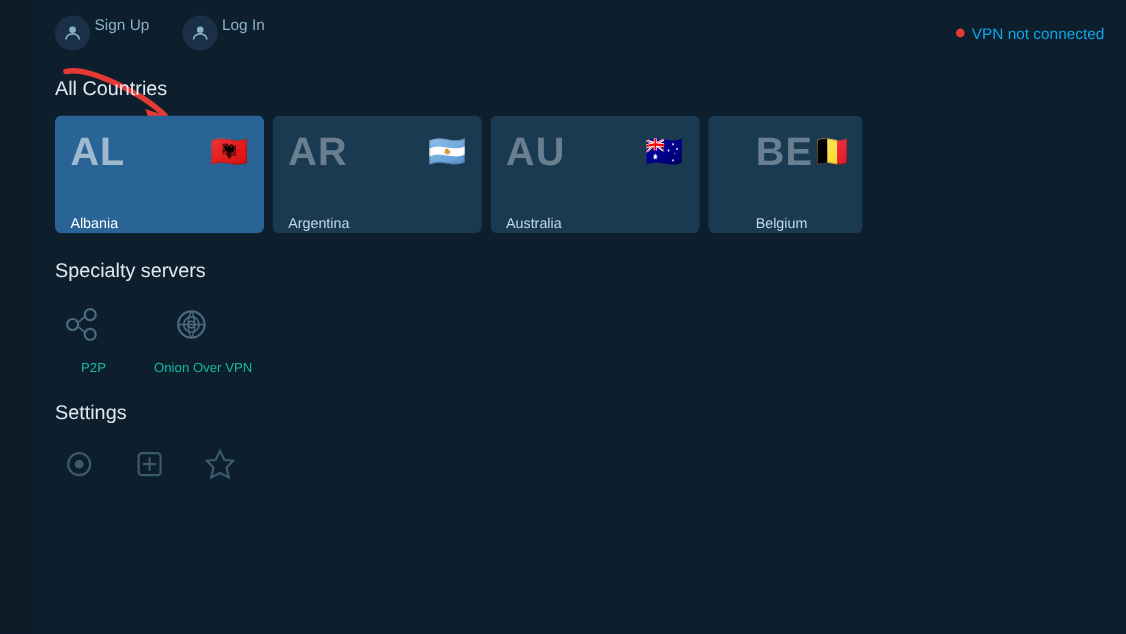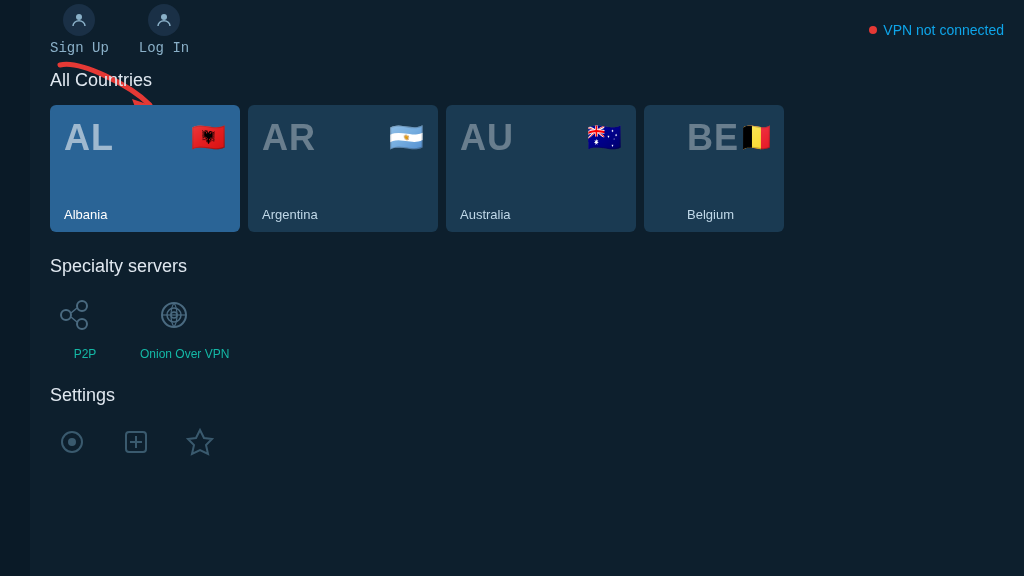--- a/index.html
+++ b/index.html
@@ -42,24 +42,22 @@
       display: flex;
       gap: 30px;
       align-items: center;
     }
 
     .top-bar-btn {
       color: #8ab0c8;
       font-size: 14px;
       cursor: pointer;
       display: flex;
-      flex-direction: column;
-      align-items: center;
+      flex-direction: row;
       gap: 4px;
-      font-family: Liberation Mono, monospace;
     }
 
     .top-bar-btn .icon-circle {
       width: 32px;
       height: 32px;
       border-radius: 50%;
       background-color: #1a3046;
       display: flex;
       align-items: center;
       justify-content: center;
@@ -118,21 +116,21 @@
       gap: 8px;
       margin-bottom: 24px;
       overflow: hidden;
     }
 
     .country-card {
       background-color: #1a3a52;
       border-radius: 6px;
       width: 190px;
       min-width: 190px;
-      height: 127px;
+      height: 107px;
       display: flex;
       flex-direction: column;
       justify-content: space-between;
       padding: 12px 14px 10px 14px;
       cursor: pointer;
       position: relative;
       overflow: hidden;
     }
 
     .country-card.selected {

